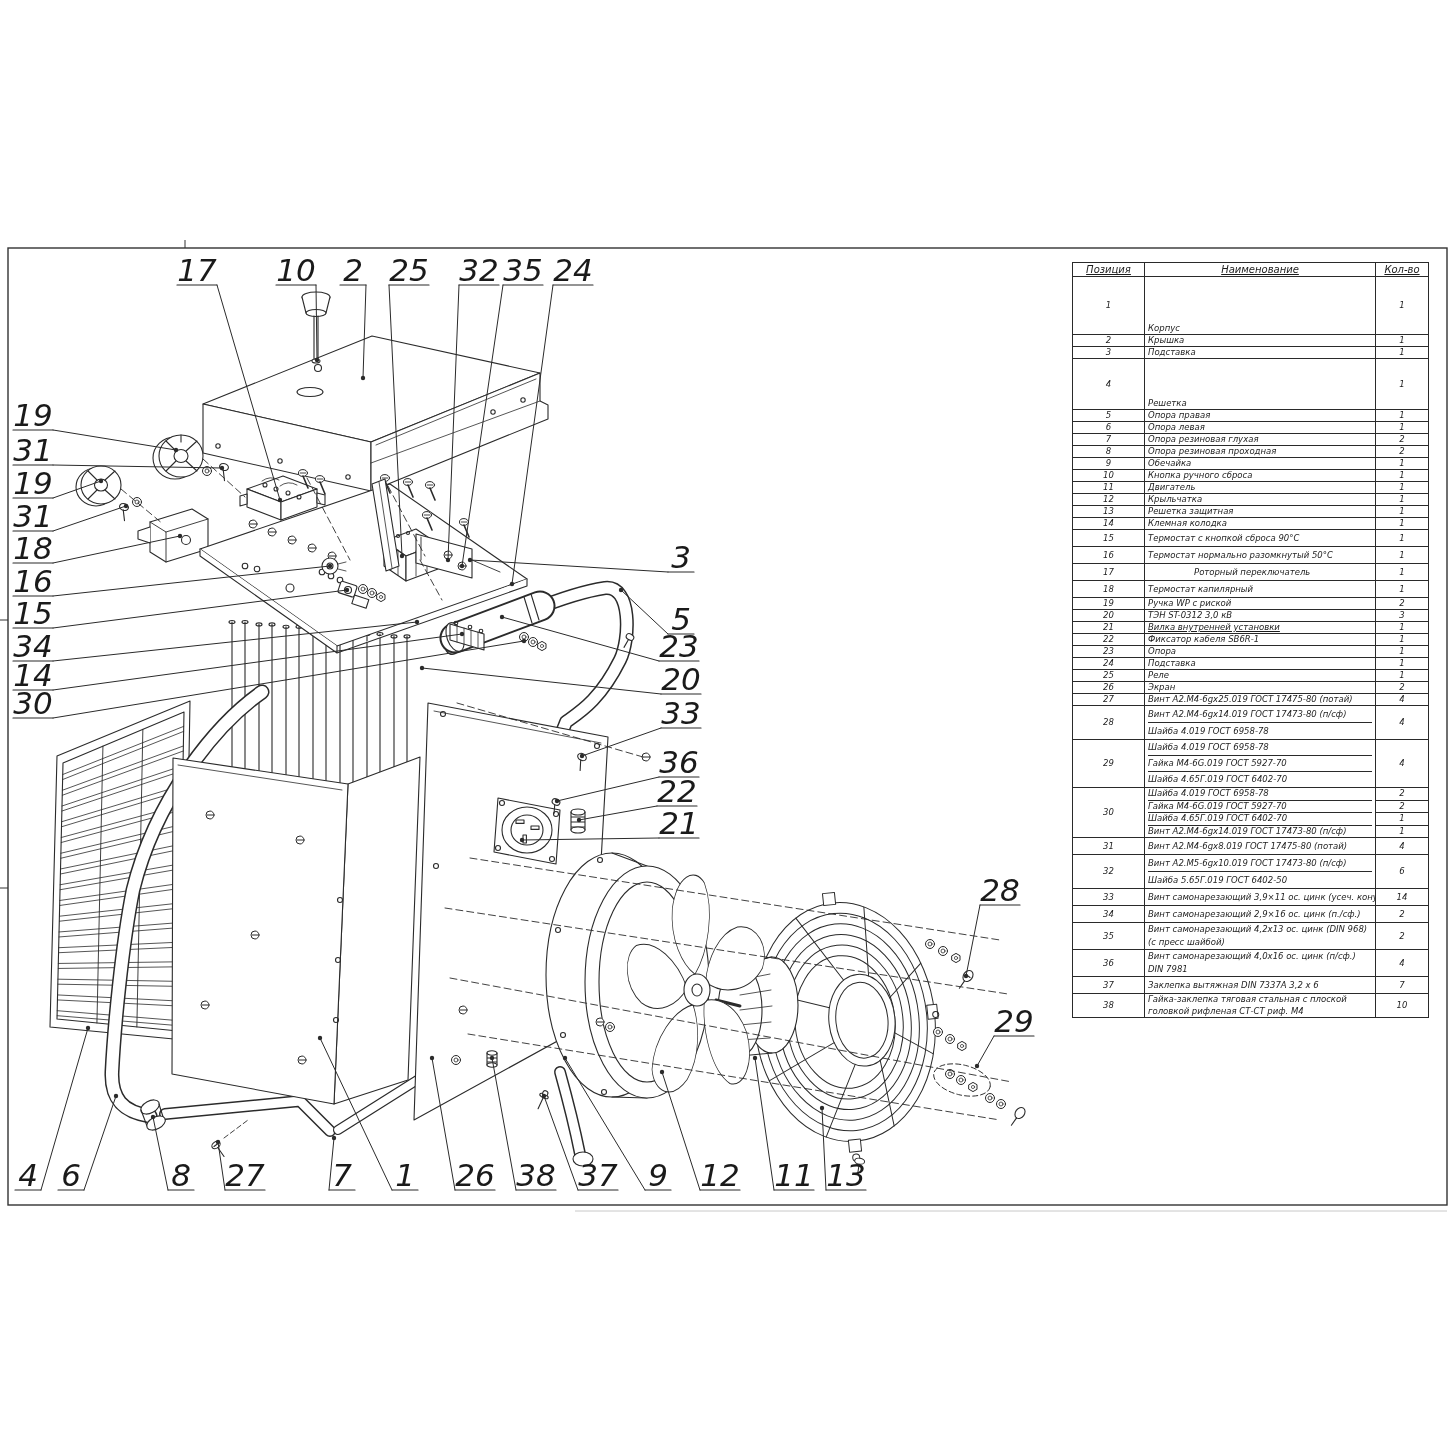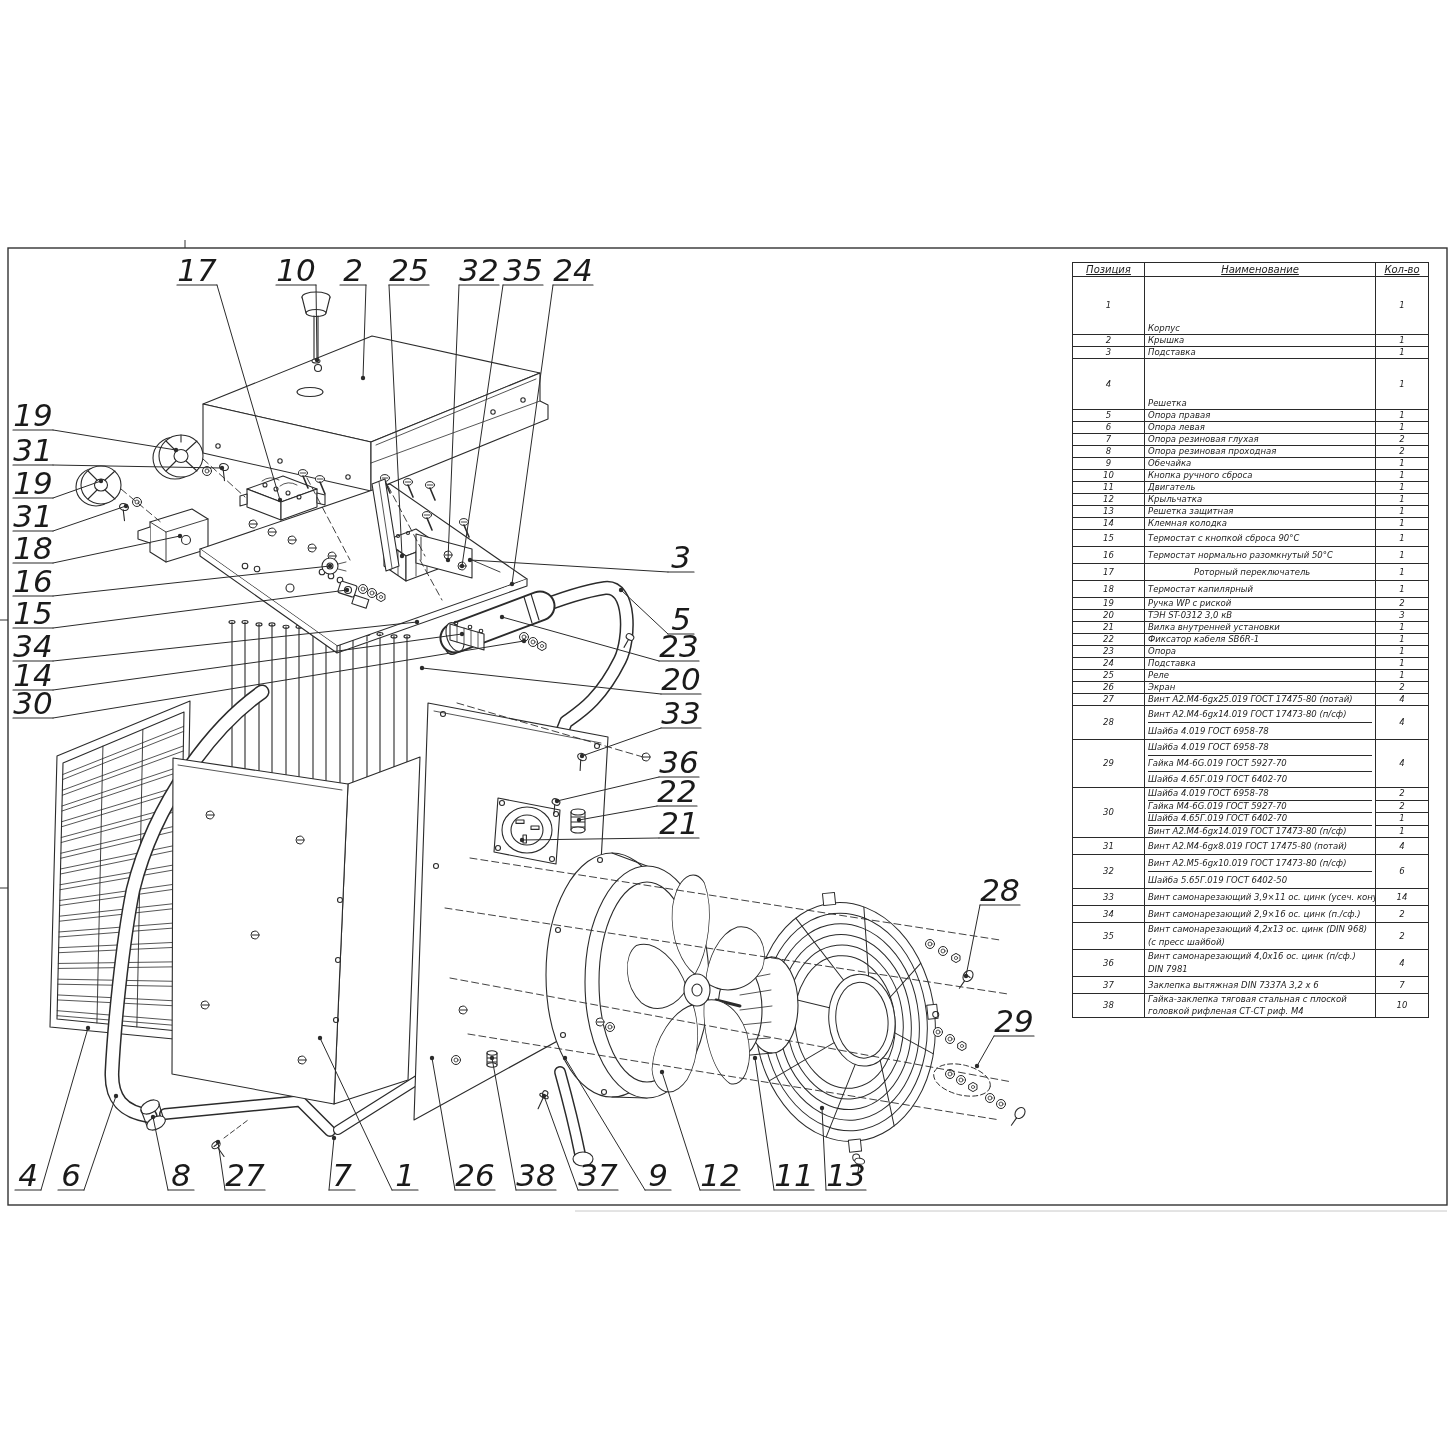--- a/index.html
+++ b/index.html
@@ -851,21 +851,21 @@
         <tr>
           <td class="pos">20</td>
           <td>
             <div class="nl" style="line-height: 11px;">ТЭН ST-0312  3,0 кВ</div>
           </td>
           <td class="qty">3</td>
         </tr>
         <tr>
           <td class="pos">21</td>
           <td>
-            <div class="nl" style="line-height: 11px;">Вилка внутренней установки</div>
+            <div class="nl" style="line-height: 11px; text-decoration: underline;">Вилка внутренней установки</div>
           </td>
           <td class="qty">1</td>
         </tr>
         <tr>
           <td class="pos">22</td>
           <td>
             <div class="nl" style="line-height: 11px;">Фиксатор кабеля SB6R-1</div>
           </td>
           <td class="qty">1</td>
         </tr>

